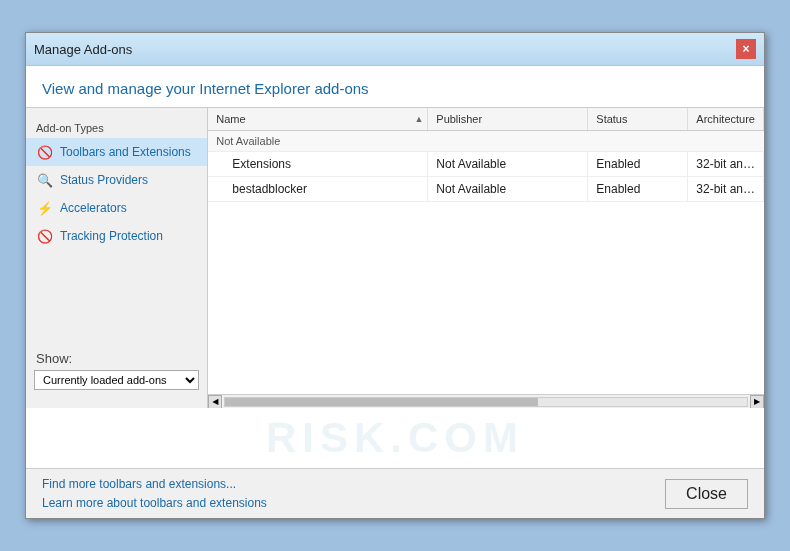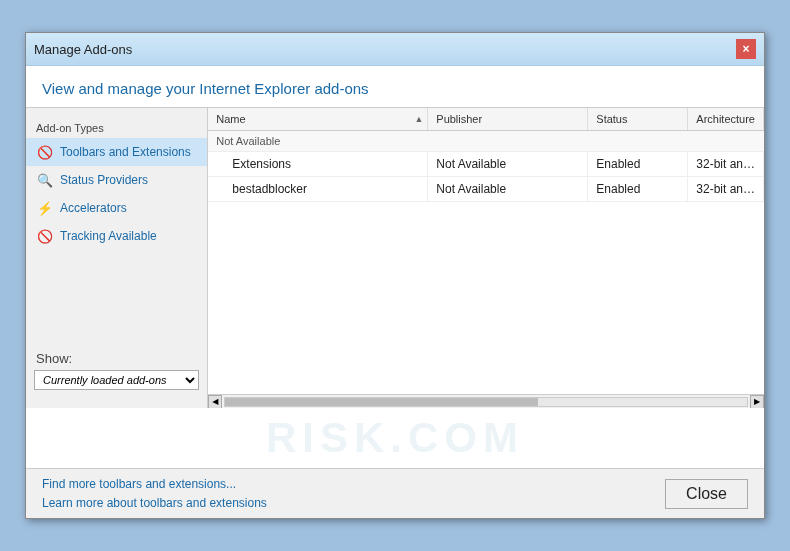--- a/index.html
+++ b/index.html
@@ -117,21 +117,20 @@
       padding: 8px 10px 4px 10px;
     }
 
     .show-select {
       margin: 0 8px;
       font-size: 11px;
       padding: 2px 4px;
       border: 1px solid #aaa;
       background: white;
       width: calc(100% - 16px);
-      font-style: italic;
     }
 
     .main-panel {
       flex: 1;
       display: flex;
       flex-direction: column;
       background: white;
     }
 
     .table-header {
@@ -297,21 +296,21 @@
         <div class="sidebar-item">
           <span class="sidebar-icon">🔍</span>
           <span>Status Providers</span>
         </div>
         <div class="sidebar-item">
           <span class="sidebar-icon">⚡</span>
           <span>Accelerators</span>
         </div>
         <div class="sidebar-item">
           <span class="sidebar-icon">🚫</span>
-          <span>Tracking Available</span>
+          <span>Tracking Protection</span>
         </div>
 
         <div style="margin-top: auto; padding-bottom: 8px;">
           <div class="show-label">Show:</div>
           <select class="show-select">
             <option>Currently loaded add-ons</option>
             <option>All add-ons</option>
             <option>Run without permission</option>
             <option>Downloaded controls</option>
           </select>

